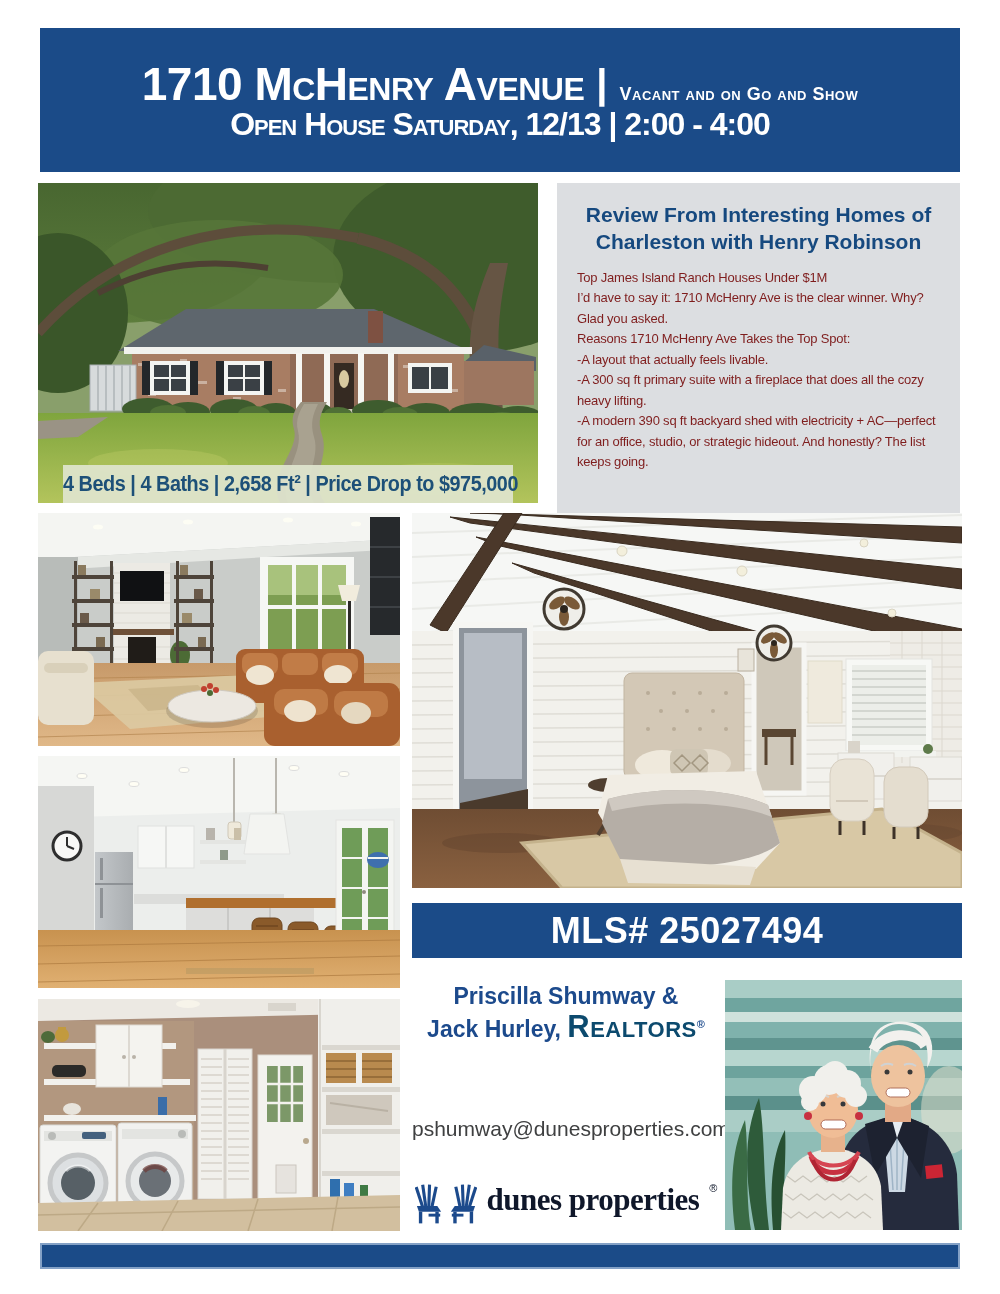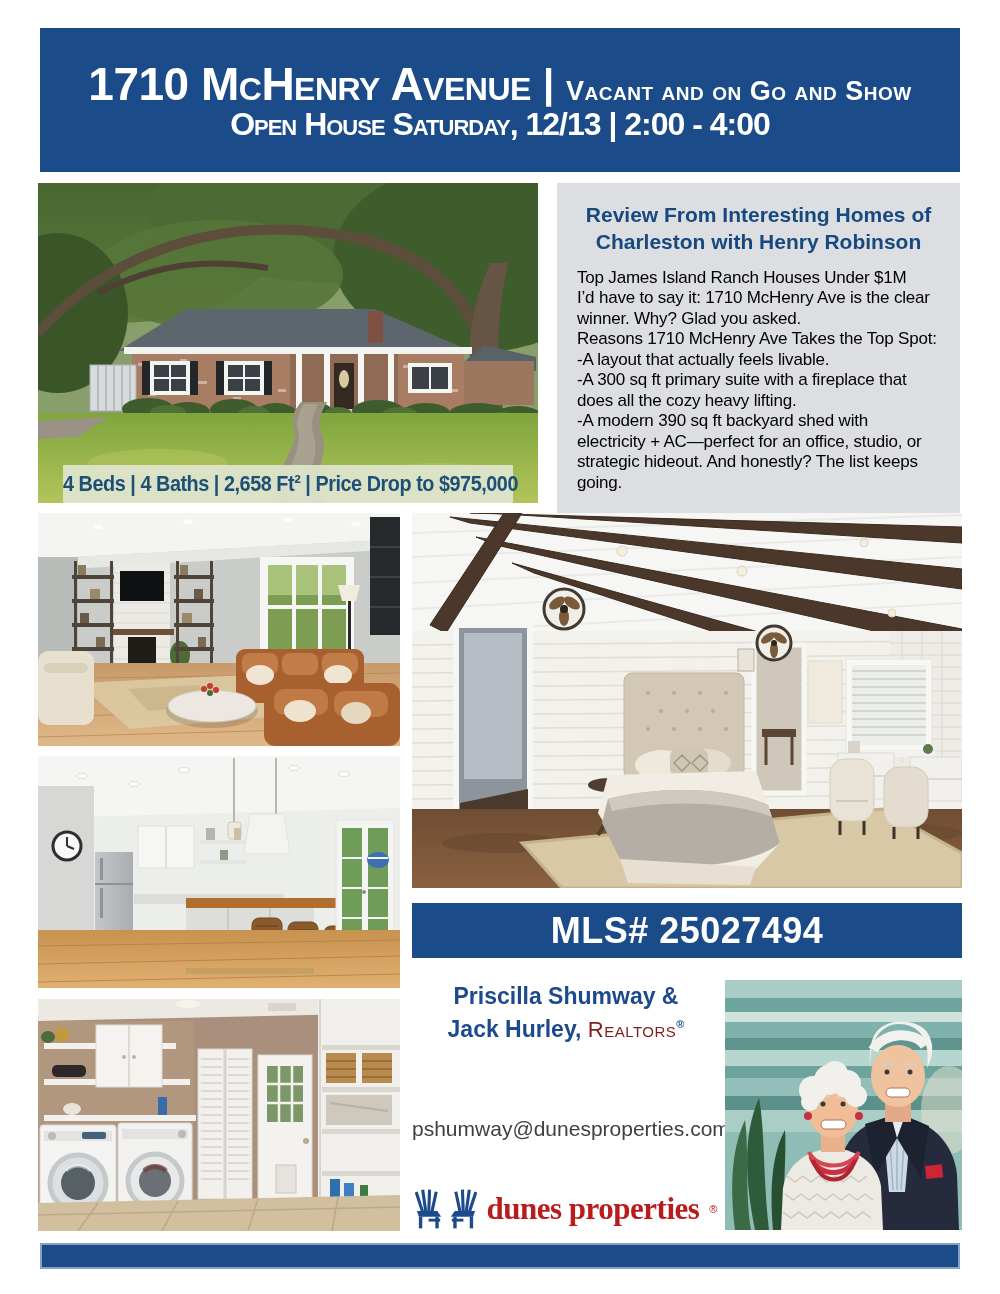--- a/index.html
+++ b/index.html
@@ -7,21 +7,21 @@
   body { width:1000px; height:1294px; font-family:"Liberation Sans", sans-serif; position:relative; overflow:hidden; }
   .page { position:relative; width:1000px; height:1294px; background:#fff; }
 
   
   .banner { position:absolute; left:40px; top:28px; width:920px; height:144px;
             background:#1b4b88; color:#fff; text-align:center;
             display:flex; flex-direction:column; justify-content:center; }
   .banner-line1 { font-variant:small-caps; font-weight:bold; line-height:1.05; margin-top:2px; }
   .banner-line1 .addr { font-size:46px; letter-spacing:-0.5px; }
   .banner-line1 .bar  { font-size:40px; padding:0 12px; position:relative; top:-2px; }
-  .banner-line1 .status { font-size:27px; letter-spacing:0.5px; }
+  .banner-line1 .status { font-size:18px; letter-spacing:0.5px; }
   .banner-line2 { font-variant:small-caps; font-weight:bold; font-size:32px; letter-spacing:-1px; line-height:1.05; }
 
   
   .photo { position:absolute; overflow:hidden; background:#ccc; }
   .photo svg { display:block; width:100%; height:100%; }
   #photo-house   { left:38px;  top:183px; width:500px; height:320px; }
   #photo-living  { left:38px;  top:513px; width:362px; height:233px; }
   #photo-kitchen { left:38px;  top:756px; width:362px; height:232px; }
   #photo-laundry { left:38px;  top:999px; width:362px; height:232px; }
   #photo-bedroom { left:412px; top:513px; width:550px; height:375px; }
@@ -31,40 +31,40 @@
              background:rgba(223,229,206,0.92); color:#1d5078;
              font-size:22px; font-weight:bold; letter-spacing:-0.5px;
              line-height:38px; text-align:center; white-space:nowrap;
              transform:scaleX(0.9); transform-origin:center; }
 
   
   .review { position:absolute; left:557px; top:183px; width:403px; height:384px;
             background:#dcdee1; padding:16px 20px 10px; overflow:hidden; }
   .review h2 { font-size:21px; color:#16497f; text-align:center; line-height:1.3;
                margin:2px 6px 12px; }
-  .review p { font-size:17px; color:#000000; line-height:20.5px; letter-spacing:-0.2px; }
+  .review p { font-size:13px; color:#7f1d1d; line-height:20.5px; letter-spacing:-0.2px; }
 
   
   .mls { position:absolute; left:412px; top:903px; width:550px; height:55px;
          background:#1b4b88; color:#fff; font-size:36px; font-weight:bold;
          letter-spacing:0.5px; display:flex; align-items:center; justify-content:center; }
 
   
   .agent-names { position:absolute; left:412px; top:982px; width:308px;
                  text-align:center; color:#1c4a8c; font-weight:bold; font-size:23px; line-height:28px; }
-  .agent-names .realtors { font-variant:small-caps; font-weight:normal; color:#7f1d1d; font-size:22px; letter-spacing:0.5px; }
+  .agent-names .realtors { font-variant:small-caps; font-weight:bold; color:#0c4a6e; font-size:31px; letter-spacing:0.5px; }
   .agent-names sup, .logo sup { font-size:11px; }
   .agent-phones { position:absolute; left:412px; top:1048px; width:298px;
                   text-align:right; color:#3f4041; font-size:21px; line-height:26px; }
   .agent-emails { position:absolute; left:412px; top:1116px; width:298px;
                   text-align:right; color:#3f4041; font-size:21px; line-height:26px; }
 
   
   .logo { position:absolute; left:412px; top:1182px; width:308px; height:54px;
-          display:flex; align-items:center; justify-content:center; gap:10px; color:#b91c1c; }
+          display:flex; align-items:flex-start; justify-content:center; gap:10px; color:#0f172a; }
   .logo .wordmark { font-family:"Liberation Serif", serif; font-weight:bold;
                     font-size:31px; letter-spacing:-0.5px; white-space:nowrap; }
   .logo svg { display:block; }
 
   
   .footer-bar { position:absolute; left:40px; top:1243px; width:920px; height:26px;
                 background:#1b4b88; border:2px solid #84a1c6; }
 </style>
 </head>
 <body>

